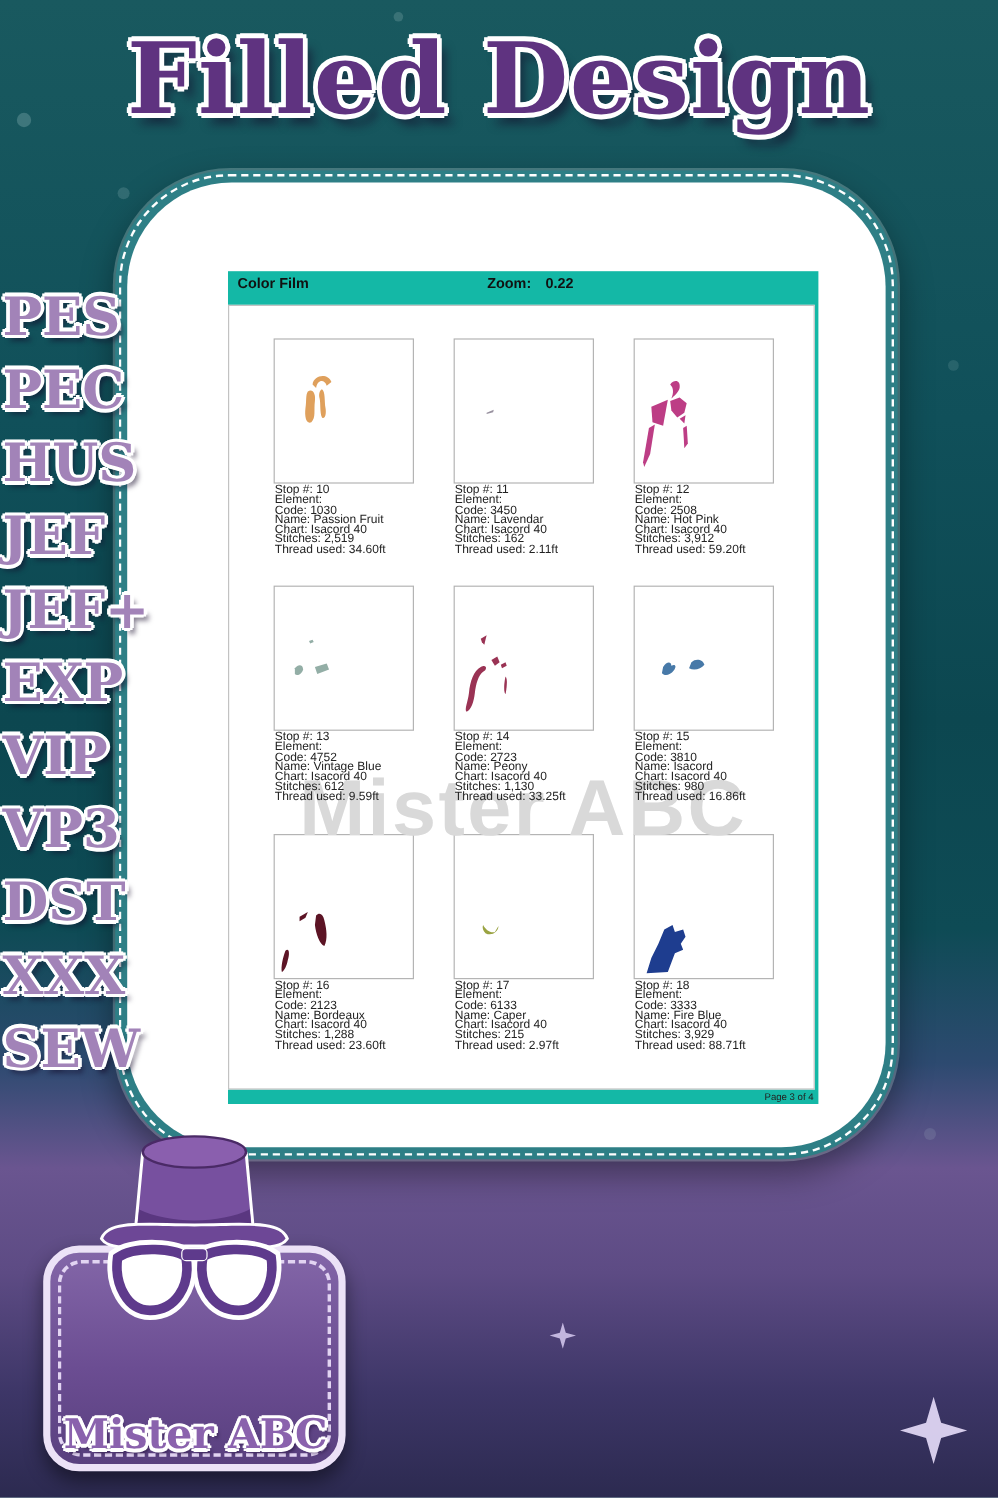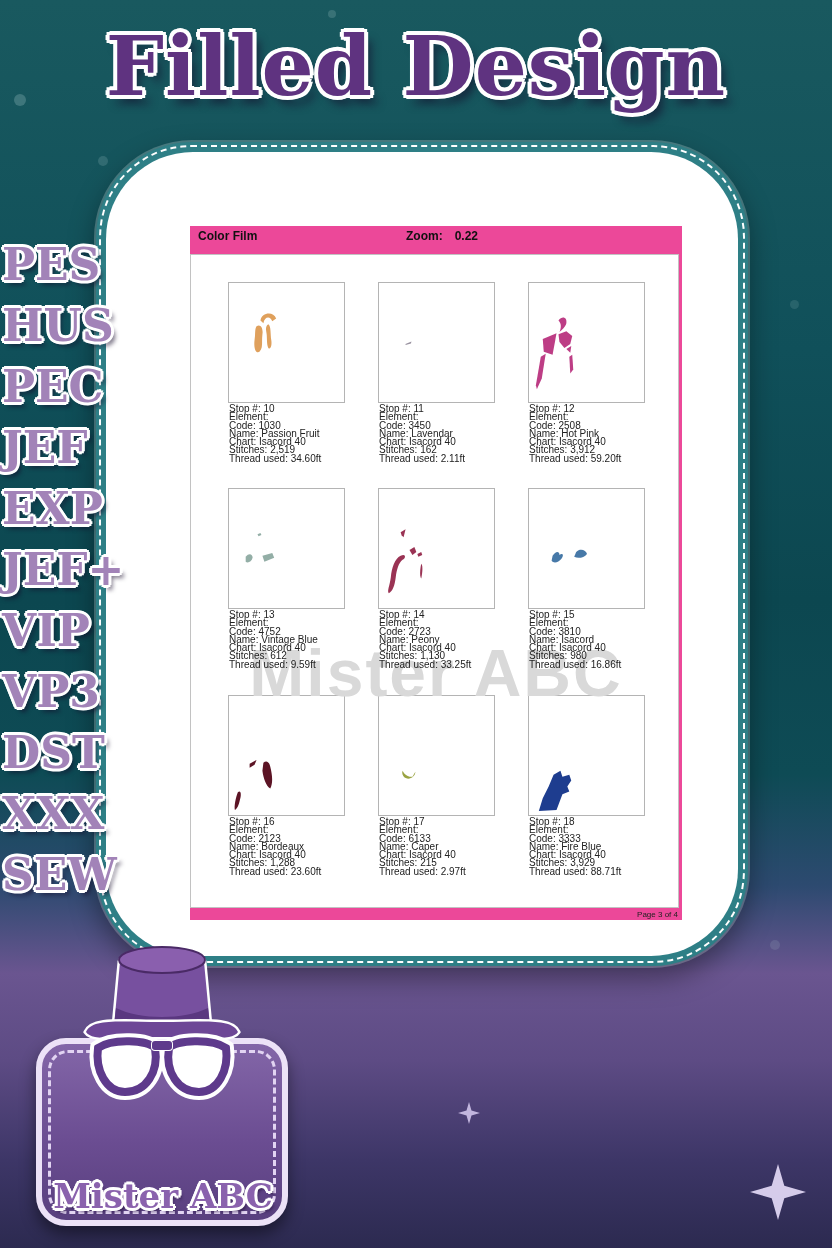--- a/index.html
+++ b/index.html
@@ -39,21 +39,21 @@
     position:absolute; left:96px; top:142px; width:652px; height:824px;
     background:#2e7f86; border-radius:96px;
     box-shadow:0 0 0 2px rgba(220,245,245,.25), 0 12px 28px rgba(0,0,0,.4);
   }
   .frame-stitch {
     position:absolute; inset:3px; border:2.5px dashed #ffffff; border-radius:92px; pointer-events:none;
   }
   .frame-inner { position:absolute; inset:10px; background:#ffffff; border-radius:87px; }
 
   
-  .doc { position:absolute; left:190px; top:226px; width:492px; height:694px; background:#ec4899; color:#111; }
+  .doc { position:absolute; left:190px; top:226px; width:492px; height:694px; background:#14b8a6; color:#111; }
   .doc-title { position:absolute; top:3px; left:8px; font-size:12px; font-weight:bold; }
   .doc-zoom  { position:absolute; top:3px; left:216px; font-size:12px; font-weight:bold; }
   .doc-zoom .zv { margin-left:12px; }
   .pagebox { position:absolute; top:28px; left:0; width:489px; height:654px; border:1px solid #c2c2c2; background:#fff; }
   .watermark {
     position:absolute; top:380px; left:-30px; width:550px; text-align:center;
     font-size:66px; font-weight:bold; letter-spacing:2px; color:#d9d9d9;
     z-index:2; pointer-events:none; white-space:nowrap;
   }
   .cell { position:absolute; width:118px; height:196px; }
@@ -93,25 +93,25 @@
 <div class="faint-dot" style="left:14px;top:94px;width:12px;height:12px;opacity:.22;"></div>
 <div class="faint-dot" style="left:98px;top:156px;width:10px;height:10px;opacity:.16;"></div>
 <div class="faint-dot" style="left:328px;top:10px;width:8px;height:8px;opacity:.18;"></div>
 <div class="faint-dot" style="left:790px;top:300px;width:9px;height:9px;opacity:.12;"></div>
 <div class="faint-dot" style="left:770px;top:940px;width:10px;height:10px;opacity:.12;"></div>
 
 <div class="title">Filled Design</div>
 
 <ul class="formats">
   <li>PES</li>
+  <li>PEC</li>
   <li>HUS</li>
-  <li>PEC</li>
   <li>JEF</li>
+  <li>JEF+</li>
   <li>EXP</li>
-  <li>JEF+</li>
   <li>VIP</li>
   <li>VP3</li>
   <li>DST</li>
   <li>XXX</li>
   <li>SEW</li>
 </ul>
 
 <div class="frame">
   <div class="frame-stitch"></div>
   <div class="frame-inner"></div>

